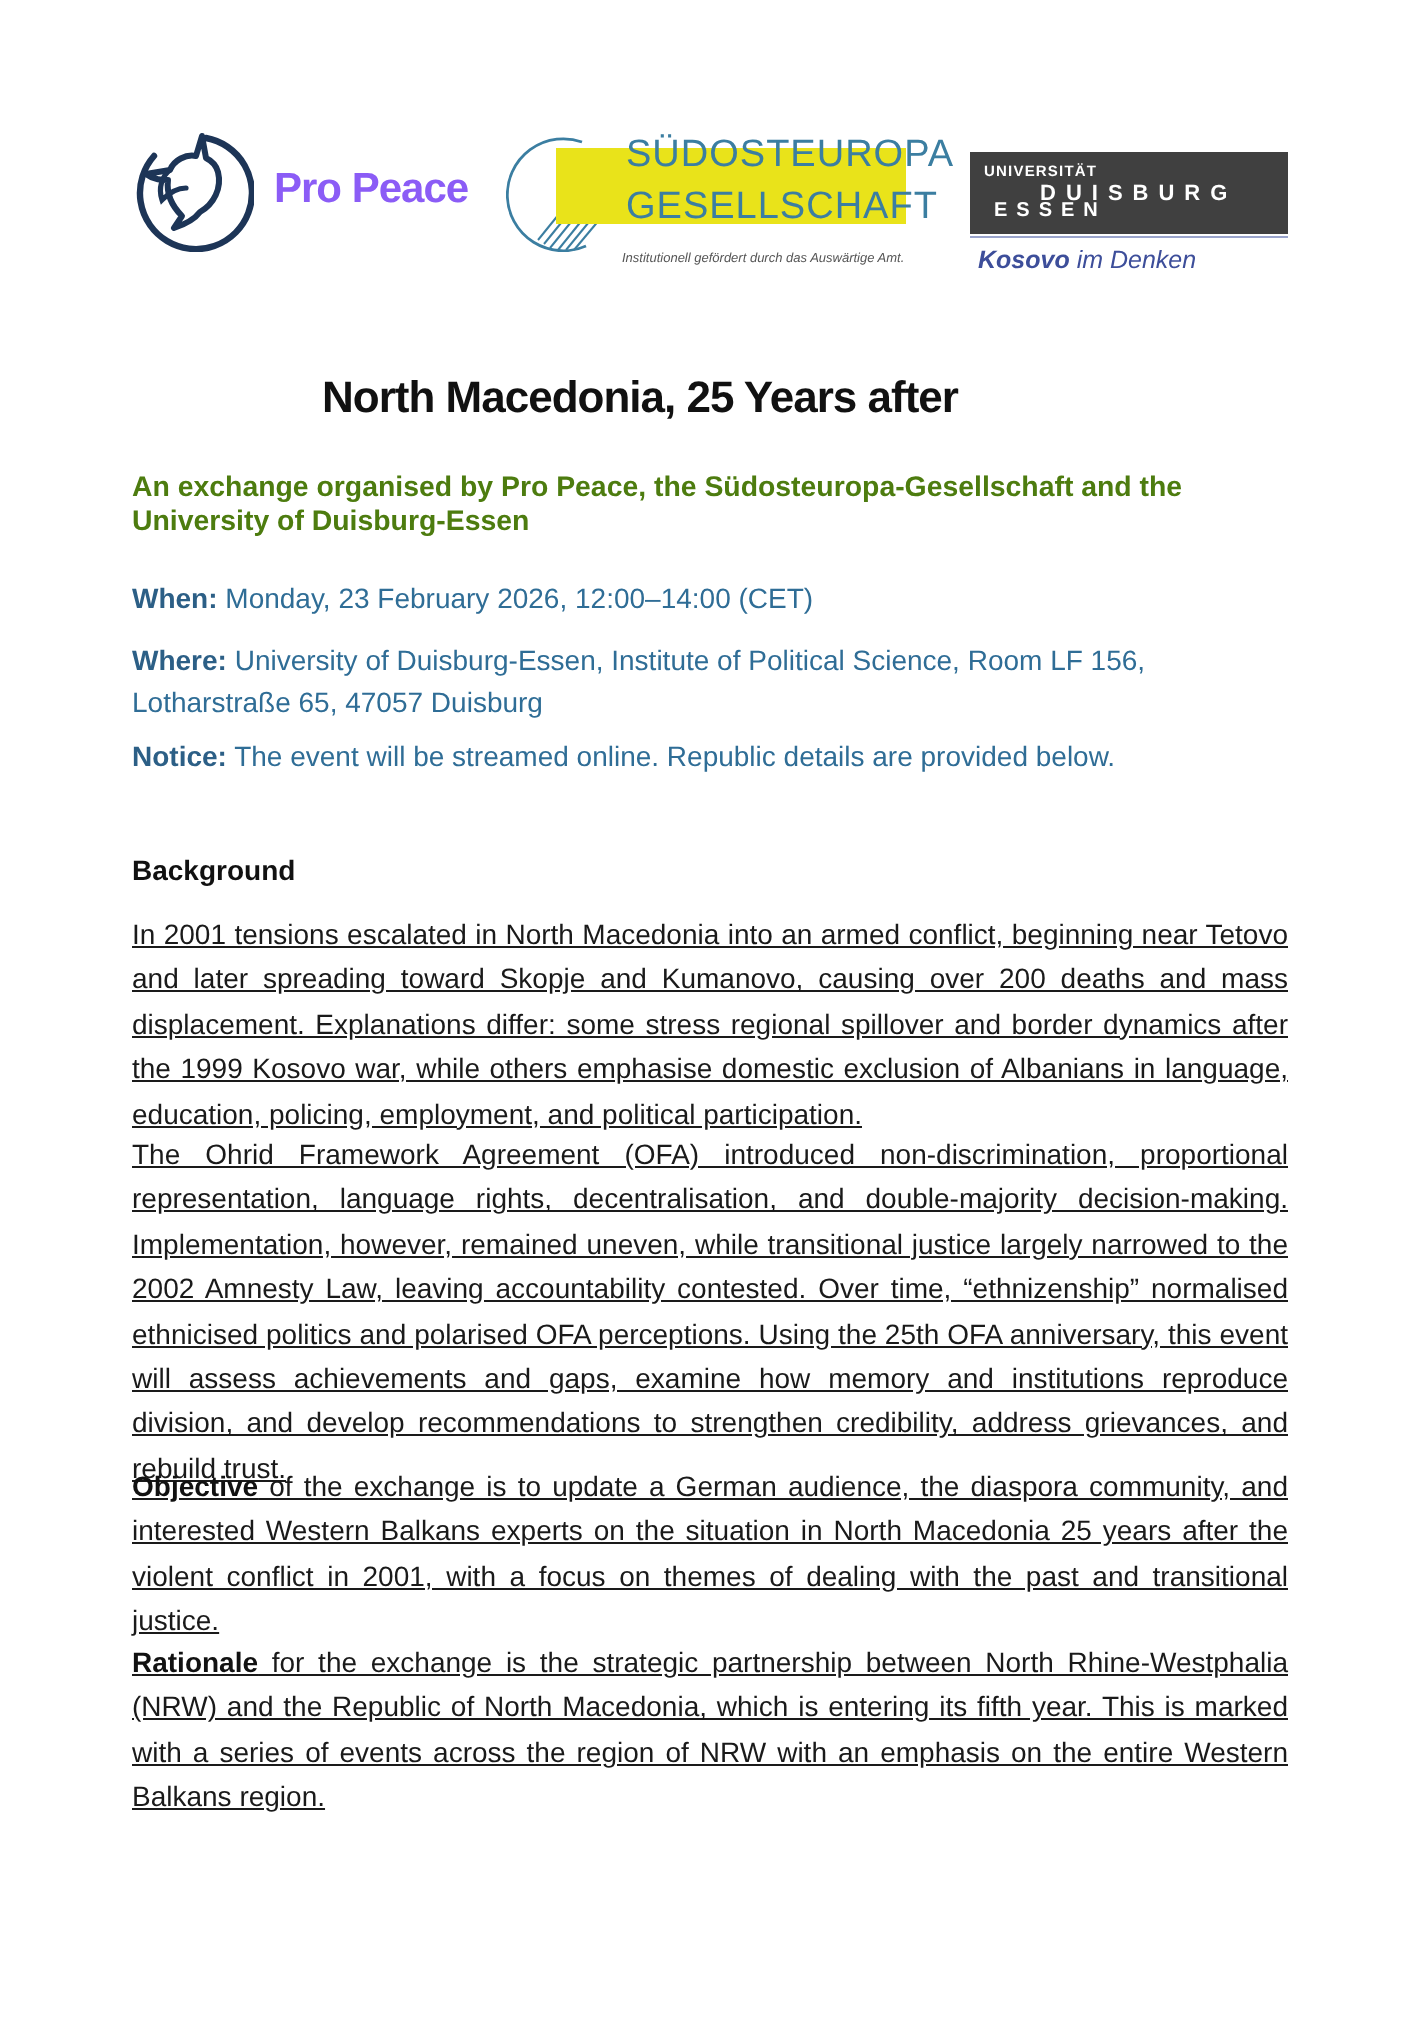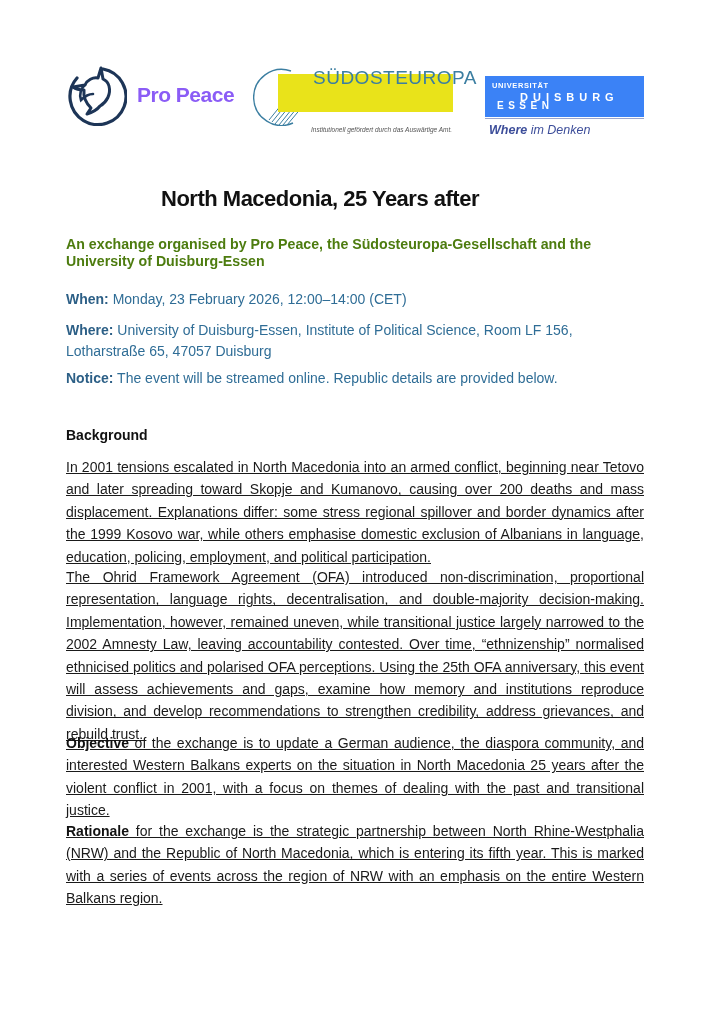--- a/index.html
+++ b/index.html
@@ -9,21 +9,21 @@
   .pp-logo { position: absolute; left: 65px; top: 2px; width: 170px; height: 64px; }
   .pp-logo svg { position: absolute; left: 0; top: 0; }
   .pp-text { position: absolute; left: 72px; top: 19px; font-size: 21px; font-weight: bold; color: #8b5cf6; letter-spacing: -0.5px; }
   .sog-logo { position: absolute; left: 253px; top: 6px; width: 210px; height: 70px; }
   .sog-band { position: absolute; left: 25px; top: 6px; width: 175px; height: 38px; background: #e9e31a; }
   .sog-t1, .sog-t2 { position: absolute; left: 60px; font-size: 19px; color: #3b7ea1; letter-spacing: 0.5px; line-height: 19px; }
   .sog-t1 { top: 0; }
   .sog-t2 { top: 26px; }
   .sog-sub { position: absolute; left: 58px; top: 58px; font-size: 6.5px; font-style: italic; color: #555; }
   .ude-logo { position: absolute; left: 485px; top: 14px; width: 160px; height: 64px; }
-  .ude-band { position: absolute; left: 0; top: 0; width: 159px; height: 41px; background: #3b82f6; color: #fff; }
+  .ude-band { position: absolute; left: 0; top: 0; width: 159px; height: 41px; background: #404040; color: #fff; }
   .ude-u { position: absolute; left: 7px; top: 5px; font-size: 7.5px; font-weight: bold; letter-spacing: 0.6px; }
   .ude-d { position: absolute; left: 7px; top: 15px; font-size: 11px; font-weight: bold; letter-spacing: 5px; padding-left: 28px; }
   .ude-e { position: absolute; left: 12px; top: 24px; font-size: 10px; font-weight: bold; letter-spacing: 4.5px; }
   .ude-line { position: absolute; left: 0; top: 42px; width: 159px; height: 1px; background: #9aa4cc; }
   .ude-slogan { position: absolute; left: 4px; top: 47px; font-size: 12.5px; font-style: italic; color: #3d4e9a; }
   .ude-slogan b { font-weight: bold; }
   .title { position: absolute; top: 186px; left: 0; width: 640px; text-align: center;
            font-size: 22px; font-weight: bold; color: #111; letter-spacing: -0.5px; }
   .content { position: absolute; left: 66px; width: 578px; }
   .subtitle { top: 236px; font-size: 14.2px; font-weight: bold; line-height: 17px; color: #4d7c0f; }
@@ -60,31 +60,32 @@
         <line x1="50" y1="10" x2="16" y2="52"></line>
           <line x1="53" y1="12" x2="19" y2="54"></line>
         <line x1="56" y1="14" x2="22" y2="56"></line>
           <line x1="59" y1="16" x2="26" y2="57"></line>
         <line x1="62" y1="18" x2="30" y2="57"></line>
           <line x1="65" y1="20" x2="34" y2="57"></line>
       </g>
     </svg>
     <div class="sog-band"></div>
     <div class="sog-t1">SÜDOSTEUROPA</div>
+    <div class="sog-t2">GESELLSCHAFT</div>
     <div class="sog-sub">Institutionell gefördert durch das Auswärtige Amt.</div>
   </div>
 
   <div class="ude-logo">
     <div class="ude-band">
       <span class="ude-u">UNIVERSITÄT</span>
       <span class="ude-d">DUISBURG</span>
       <span class="ude-e">ESSEN</span>
     </div>
     <div class="ude-line"></div>
-    <div class="ude-slogan"><b>Where</b><span> im Denken</span></div>
+    <div class="ude-slogan"><b>Kosovo</b><span> im Denken</span></div>
   </div>
 </div>
 
 <div class="title">North Macedonia, 25 Years after</div>
 
 <div class="content subtitle">An exchange organised by Pro Peace, the Südosteuropa-Gesellschaft and the University of Duisburg-Essen</div>
 
 <div class="content info when"><b>When:</b><span> Monday, 23 February 2026, 12:00–14:00 (CET)</span></div>
 
 <div class="content info where"><b>Where:</b><span> University of Duisburg-Essen, Institute of Political Science, Room LF 156, Lotharstraße 65, 47057 Duisburg</span></div>

